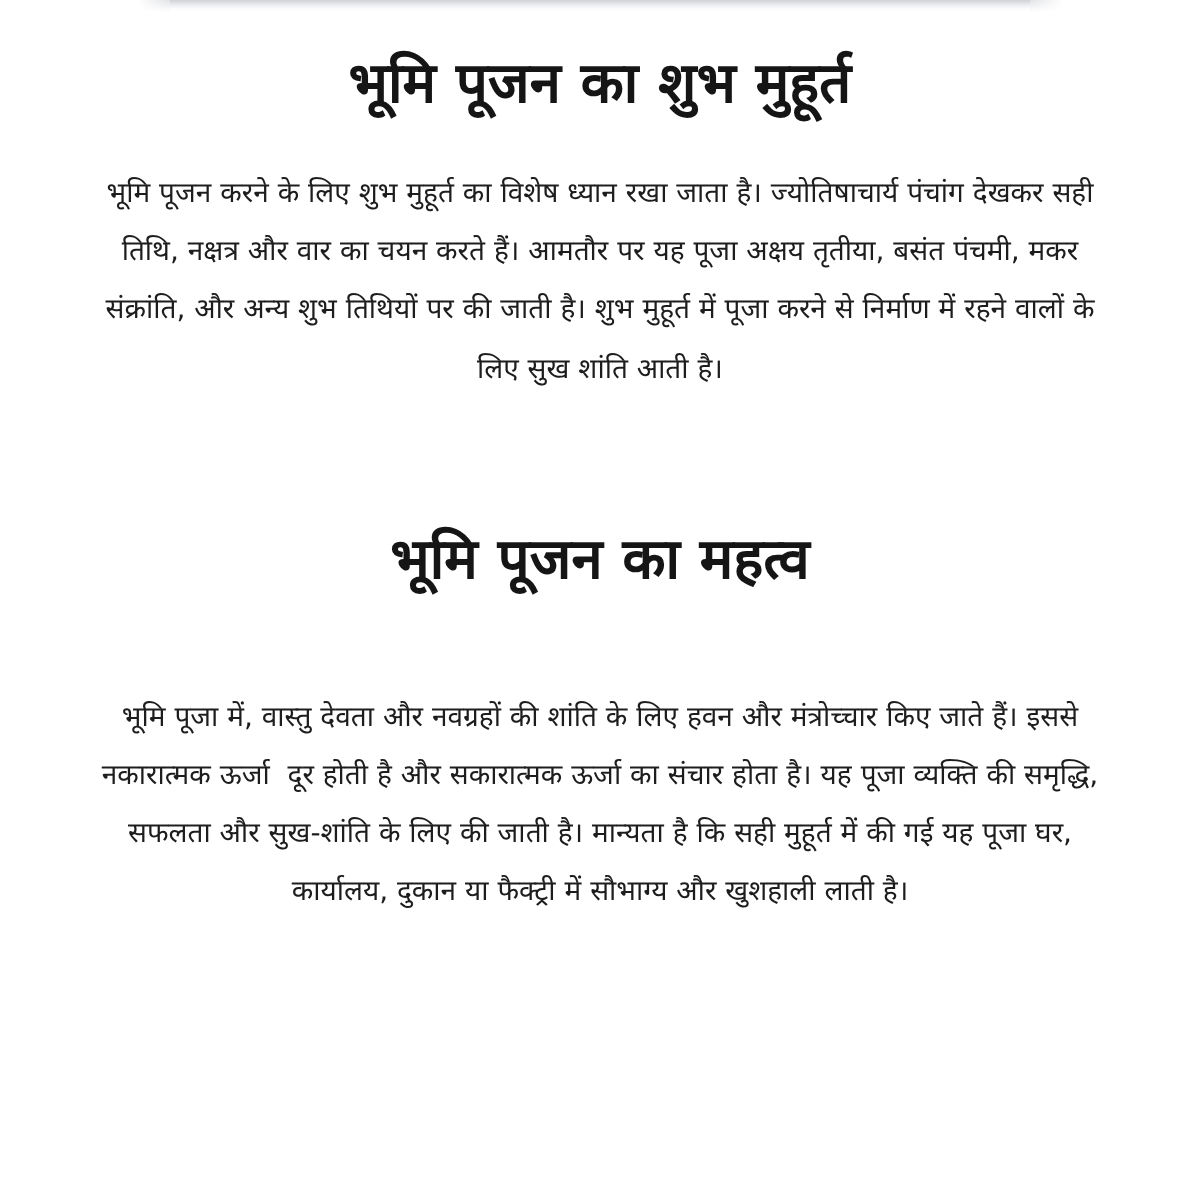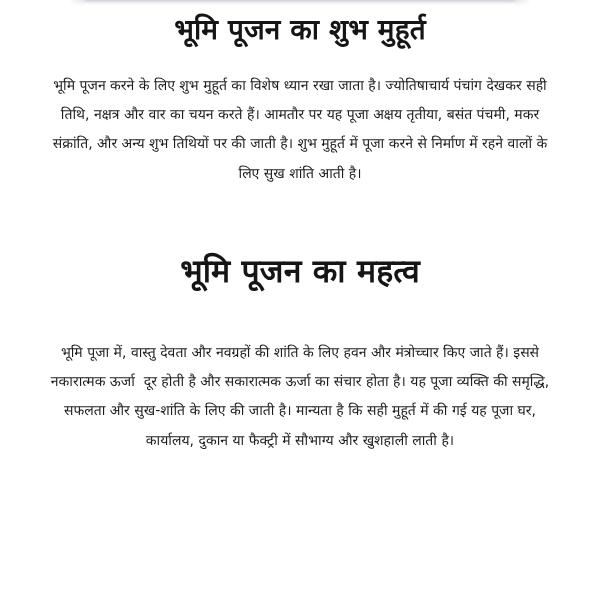--- a/index.html
+++ b/index.html
@@ -57,21 +57,21 @@
   .top-shadow::after {
     right: -16px;
     background: linear-gradient(to left, rgba(255,255,255,0), rgba(214,216,221,0.75));
     -webkit-mask-image: linear-gradient(to bottom, #000, rgba(0,0,0,0));
             mask-image: linear-gradient(to bottom, #000, rgba(0,0,0,0));
   }
 
   
   .article {
     position: absolute;
-    top: 4px;
+    top: 16px;
     left: 0;
     width: 600px;
     padding: 0;
     box-sizing: border-box;
     color: #1b1b1b;
   }
 
   .section-heading {
     margin: 0;
     text-align: center;
@@ -81,21 +81,21 @@
     letter-spacing: 0.1px;
     color: #151515;
     font-family: "DejaVu Sans", "Liberation Sans", sans-serif;
   }
 
   .heading-1 {
     padding-top: 8px;
   }
 
   .heading-2 {
-    font-size: 32px;
+    font-size: 28px;
     padding-top: 0;
   }
 
   .body-text {
     margin: 0;
     text-align: center;
     font-size: 14px;
     line-height: 29.2px;
     color: #1d1d1d;
     white-space: pre-wrap;      

